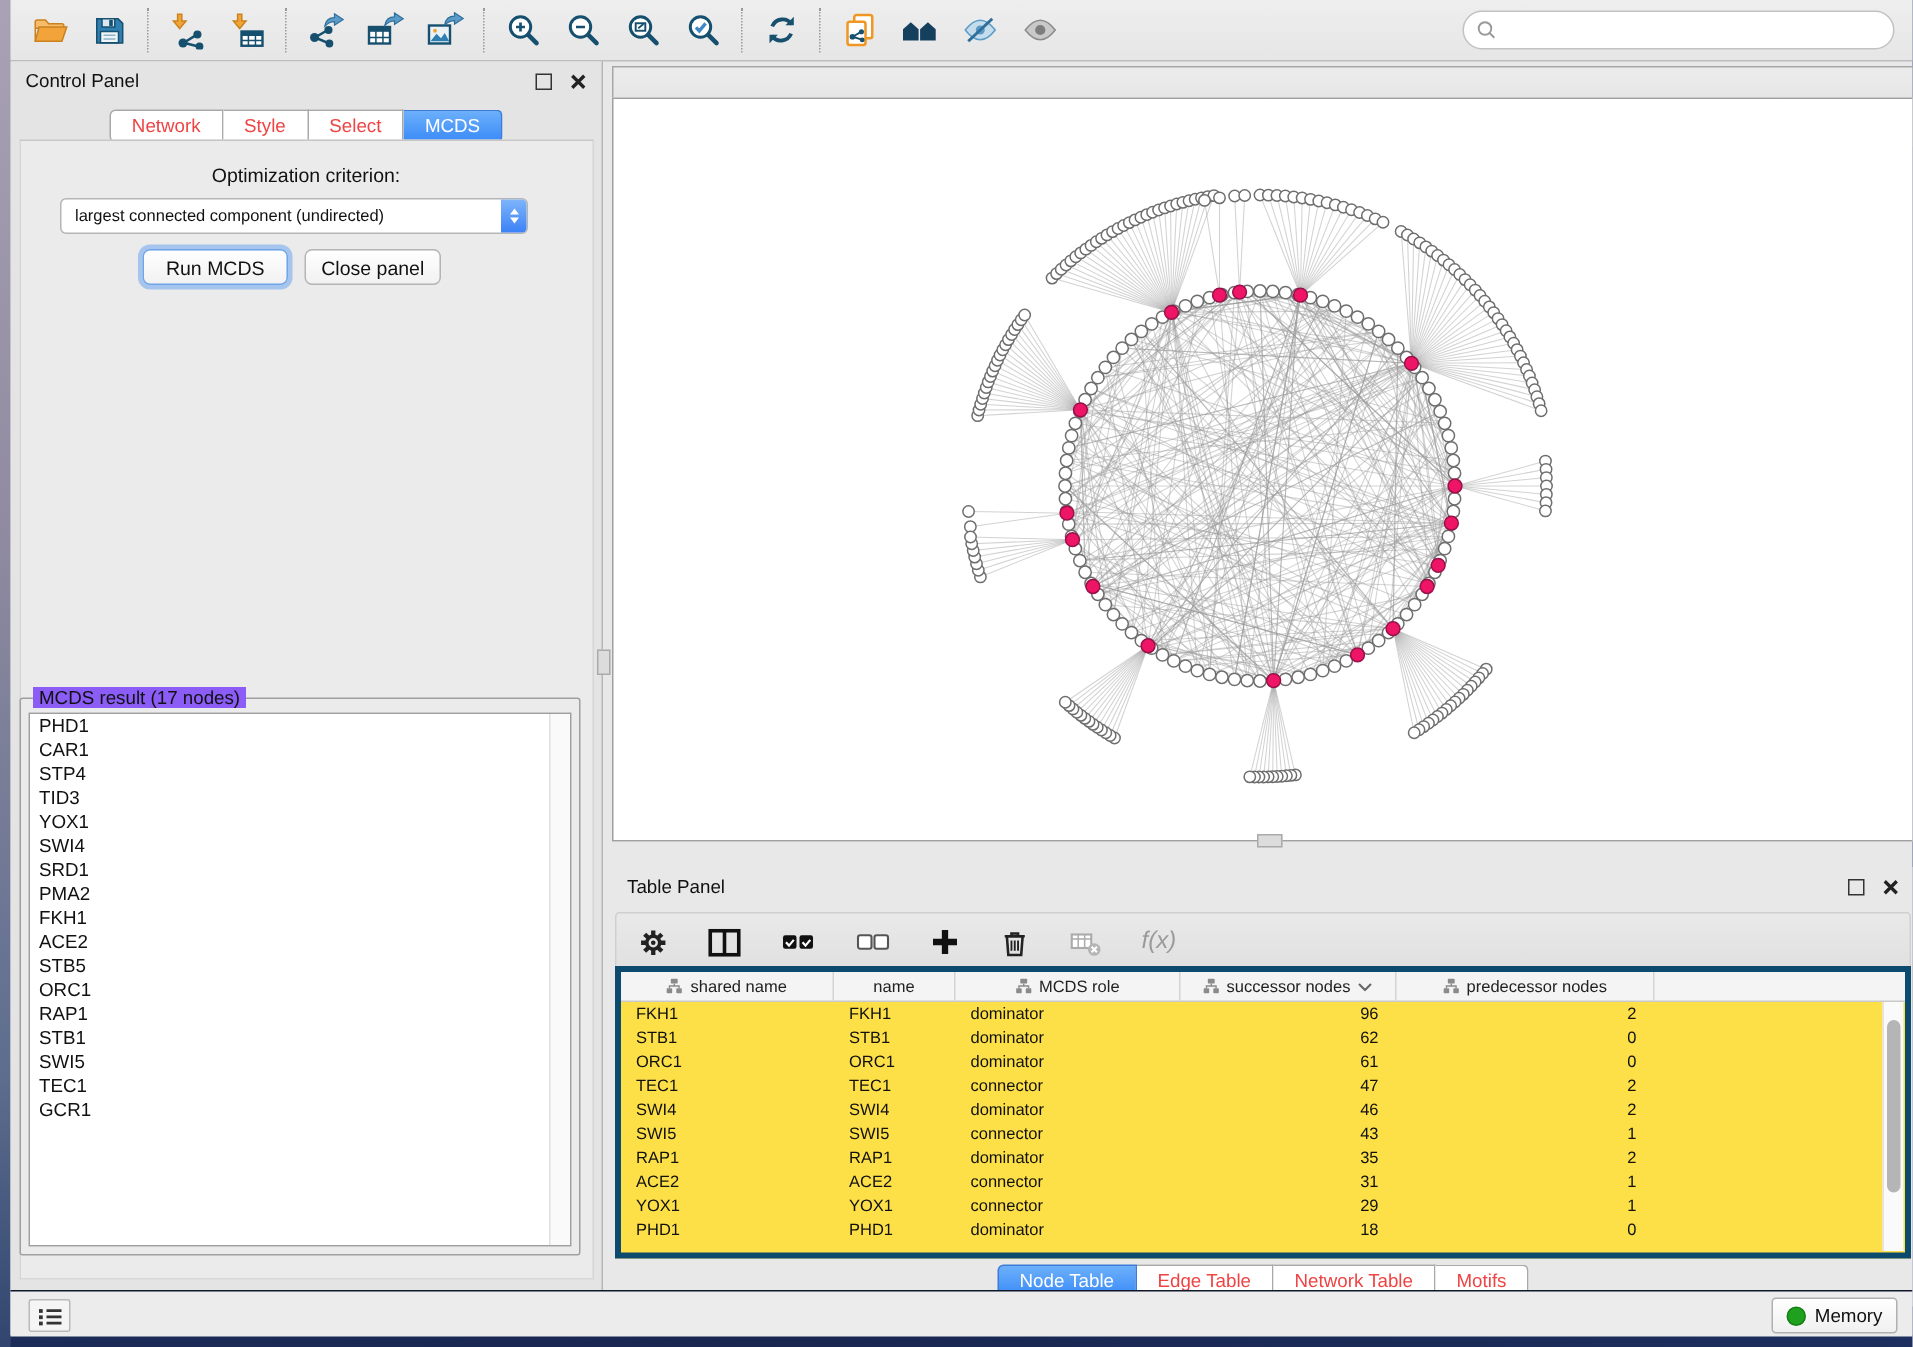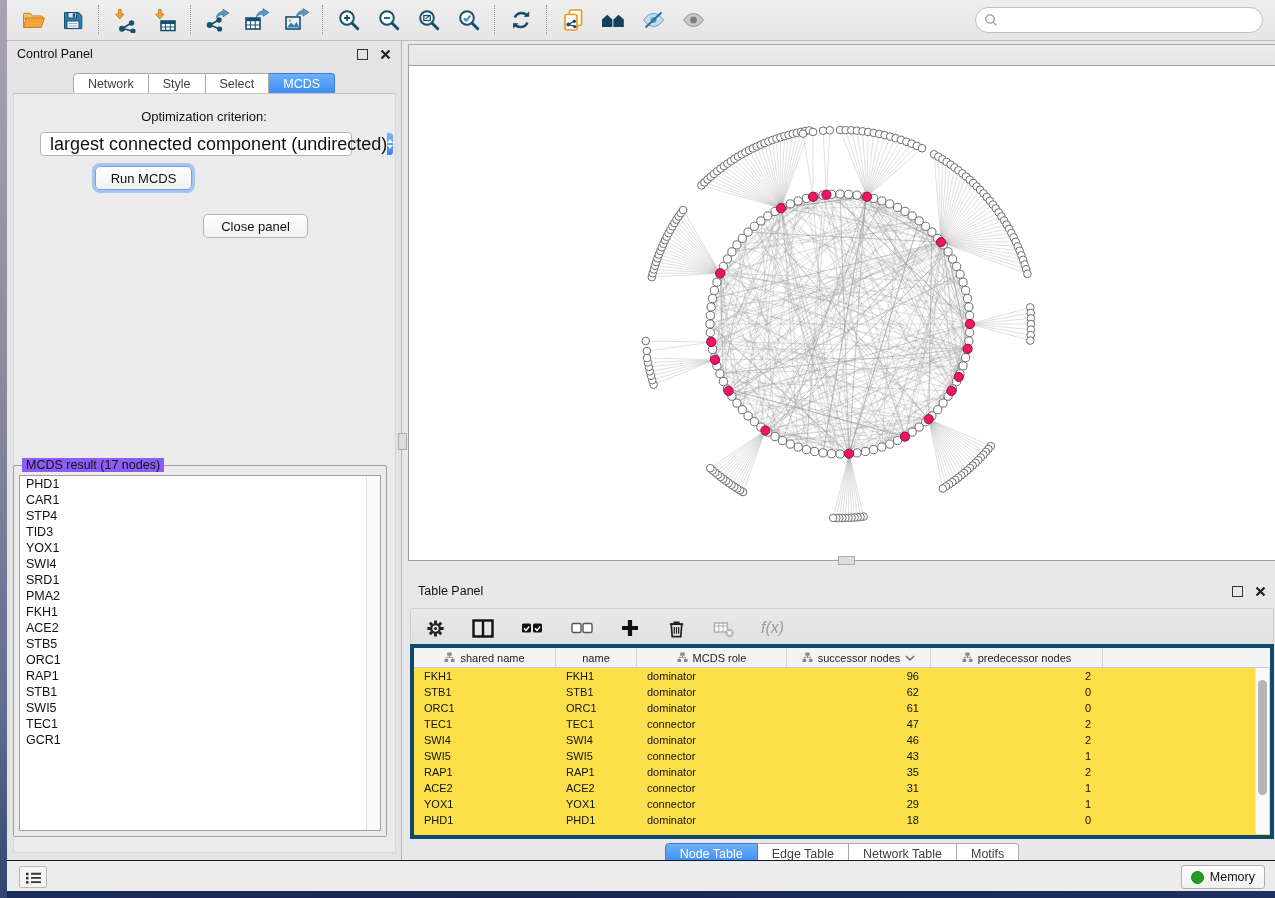--- a/index.html
+++ b/index.html
@@ -28,37 +28,37 @@
   #control-panel{position:absolute;left:0;top:41px;width:394px;height:819px;background:#e4e4e4;}
   .panel-header{height:26px;display:flex;align-items:center;padding:0 10px;font-size:12.5px;color:#111;}
   .panel-header .spacer{flex:1;}
   .float-box{width:9px;height:9px;border:1.5px solid #333;margin-right:12px;}
   .close-x{width:11px;height:11px;}
   #cp-inner{position:absolute;left:6px;top:52px;width:381px;height:758px;
     background:#ebebeb;border:1px solid #d6d6d6;border-top-color:#c6c6c6;}
   .segbar{display:flex;justify-content:center;}
   #cp-tabs{position:absolute;left:0;top:32px;width:100%;}
   .seg{height:20px;line-height:20px;padding:0 14px;background:#fff;border:1px solid #a9a9a9;
-    border-left:none;font-size:12.5px;color:#404040;cursor:default;}
+    border-left:none;font-size:12.5px;color:#ef4444;cursor:default;}
   .seg:first-child{border-left:1px solid #a9a9a9;border-radius:4px 0 0 4px;}
   .seg:last-child{border-radius:0 4px 4px 0;}
   .seg.active{background:linear-gradient(#6cb0fb,#3b8bf8);color:#fff;border-color:#3d7bd6;}
   #opt-label{position:absolute;left:0;top:68px;width:100%;text-align:center;font-size:13px;color:#111;}
   #criterion-select{position:absolute;left:33px;top:91px;width:312px;height:24px;background:#fff;
     border:1px solid #b5b5b5;border-radius:4px;display:flex;align-items:center;box-sizing:border-box;}
-  #criterion-select .sel-text{flex:1;font-size:18px;padding-left:9px;color:#111;white-space:nowrap;}
+  #criterion-select .sel-text{flex:1;font-size:11px;padding-left:9px;color:#111;white-space:nowrap;}
   .stepper{width:17px;height:22px;border-radius:0 3px 3px 0;background:linear-gradient(#7db4fa,#3c82f7);
     display:flex;flex-direction:column;align-items:center;justify-content:center;gap:2px;}
   .stepper i{display:block;width:0;height:0;border-left:3.5px solid transparent;border-right:3.5px solid transparent;}
   .stepper .up{border-bottom:4px solid #fff;}
   .stepper .down{border-top:4px solid #fff;}
   .cp-btn{position:absolute;top:125px;height:24px;background:linear-gradient(#ffffff,#f1f1f1);
     border:1px solid #b5b5b5;border-radius:5px;font-size:13px;font-family:"Liberation Sans",sans-serif;color:#111;}
   #run-btn{left:88px;width:97px;border-color:#6ea4e8;box-shadow:0 0 0 3px rgba(110,165,240,.55);}
-  #closepanel-btn{left:196px;width:105px;margin-top:48px;}
+  #closepanel-btn{left:196px;width:91px;}
   #mcds-fieldset{position:absolute;left:6px;top:424px;width:372px;height:370px;
     border:1px solid #a0a0a0;border-radius:2px;}
   #mcds-legend{position:absolute;left:8px;top:-8px;background:#8b5cf6;padding:0 4px;font-size:12.5px;color:#111;}
   #mcds-list{position:absolute;left:5px;top:9px;right:5px;bottom:5px;background:#fff;border:1px solid #9f9f9f;overflow:hidden;}
   #mcds-scroll{position:absolute;right:0;top:0;bottom:0;width:13px;background:#fafafa;border-left:1px solid #e0e0e0;}
   .list-item{font-size:12.5px;line-height:16px;padding-left:6px;color:#111;}
 
   
   #right-region{position:absolute;left:394px;top:41px;width:874px;height:819px;border-left:1px solid #b5b5b5;}
   #v-splitter{position:absolute;left:-4px;top:392px;width:7px;height:15px;background:#dcdcdc;border:1px solid #aaa;}

